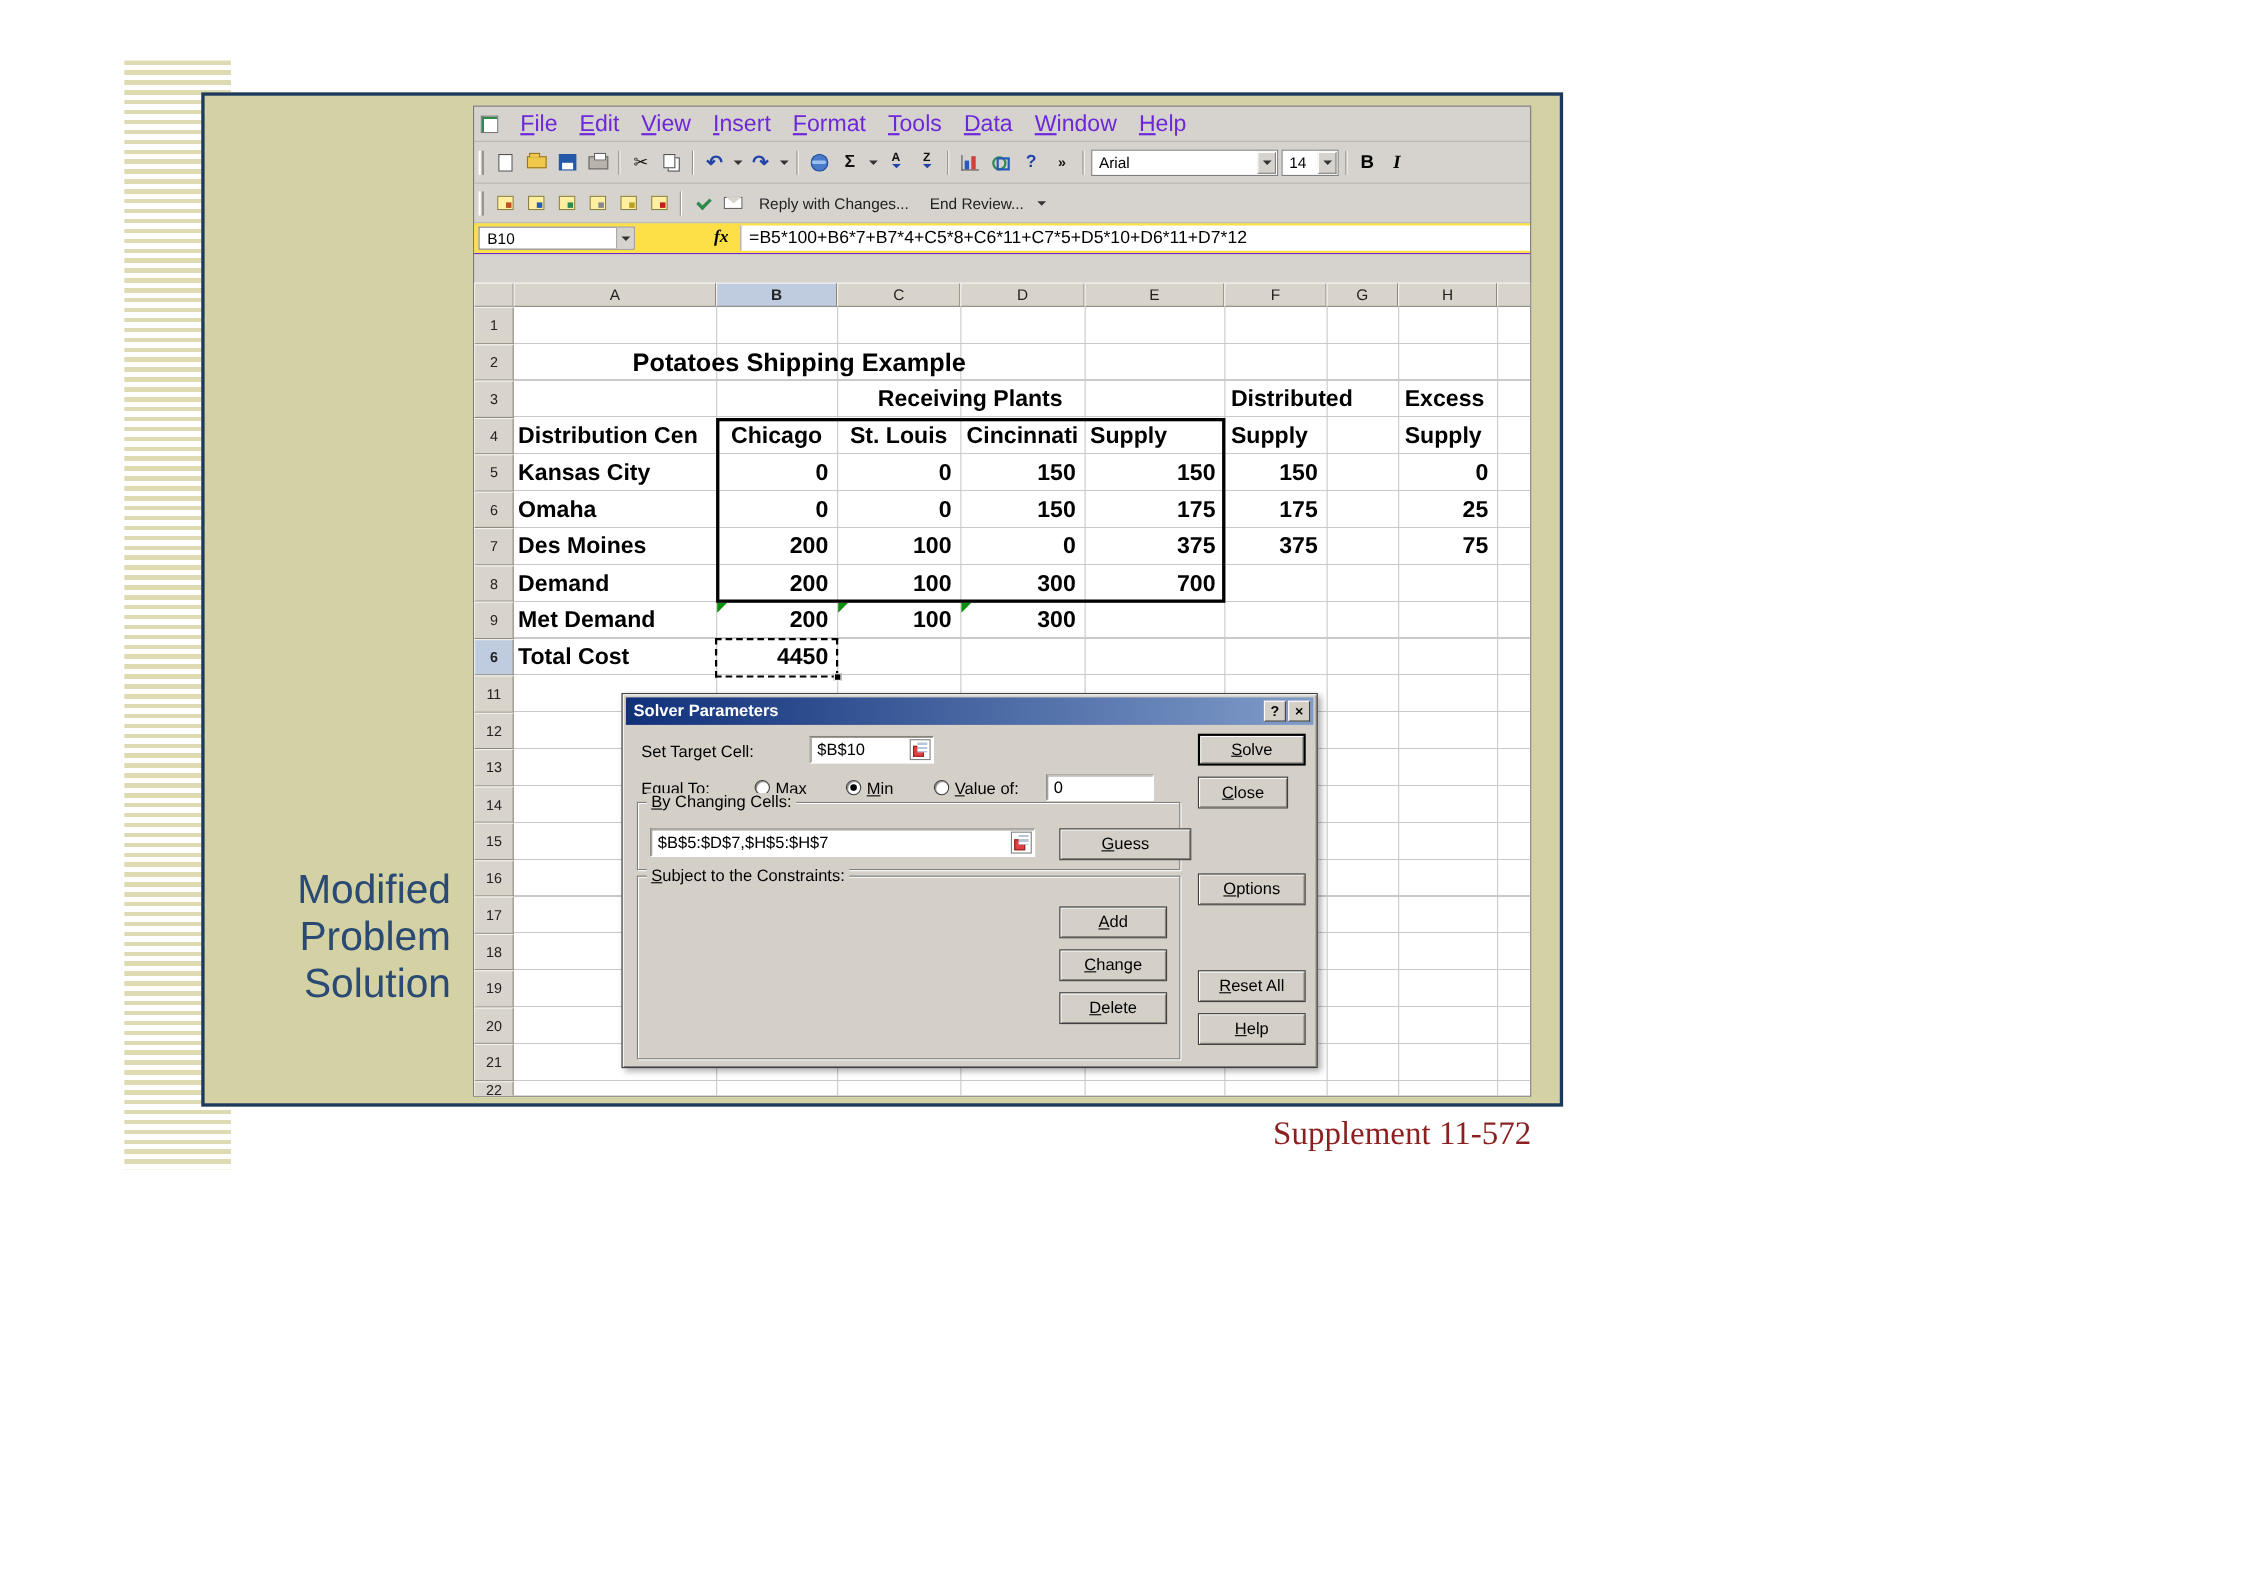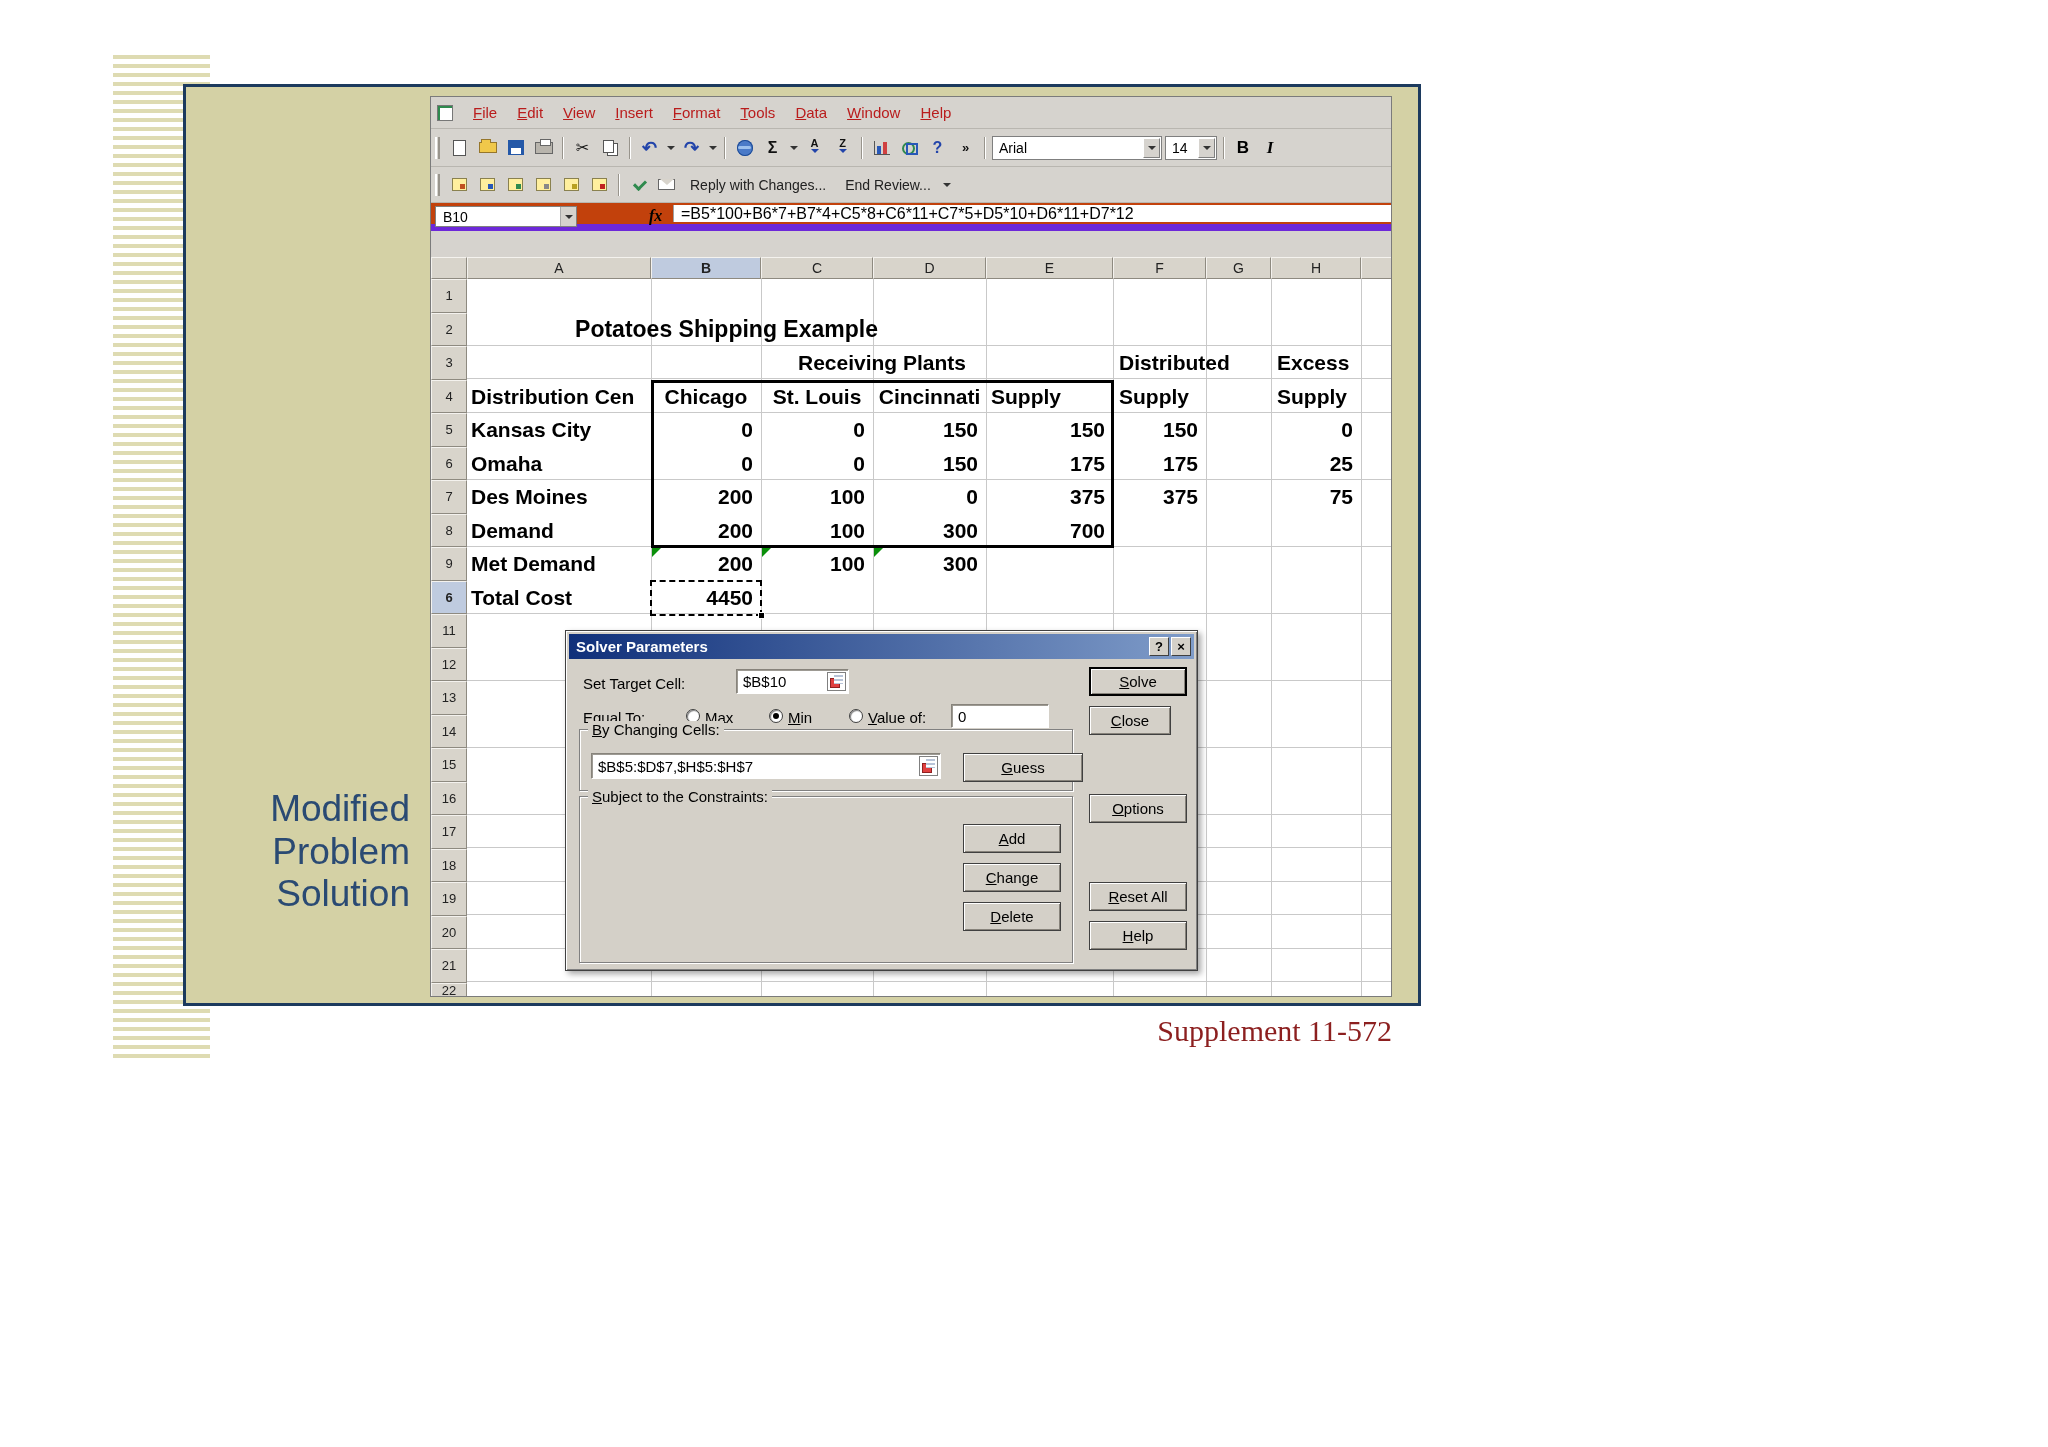--- a/index.html
+++ b/index.html
@@ -24,21 +24,21 @@
   .xl-title { height:26px; background:linear-gradient(90deg,#51688f,#97a8c1);
     display:flex; align-items:center; gap:7px; padding-left:5px; }
   .xl-title-text { color:#fff; font-weight:bold; font-size:15px; }
   .appicon { width:18px; height:18px; background:#fff; border:1px solid #6a6a6a; position:relative; overflow:hidden; }
   .appicon i { position:absolute; left:8px; top:1px; width:3px; height:15px; background:#1a7a3c; display:block; }
   .appicon .b1 { transform:rotate(45deg); } .appicon .b2 { transform:rotate(-45deg); }
 
   .xl-menu { height:32px; display:flex; align-items:center; padding-left:6px; border-bottom:1px solid #b9b6b0; }
   .doc-icon { width:16px; height:16px; background:#fff; border:1px solid #777; margin-right:10px;
     background-image:linear-gradient(#2f8a4e 0 2px,transparent 2px), linear-gradient(90deg,#2f8a4e 0 2px,transparent 2px); }
-  .mi { display:inline-block; padding:5px 10px; font-size:15px; color:#b91c1c; }
+  .mi { display:inline-block; padding:5px 10px; font-size:21px; color:#6d28d9; }
   .mi::first-letter { text-decoration:underline; }
 
   .xl-tb1 { height:38px; display:flex; align-items:center; padding-left:2px; gap:3px; border-bottom:1px solid #b9b6b0; }
   .xl-tb2 { height:36px; display:flex; align-items:center; padding-left:2px; gap:3px; border-bottom:1px solid #b9b6b0; }
   .grip { width:5px; height:22px; border-left:2px solid #fff; border-right:2px solid #98948c; margin:0 4px 0 2px; }
   .tbsep { width:2px; height:22px; border-left:1px solid #98948c; border-right:1px solid #fff; margin:0 3px; }
   .tbi { width:25px; height:23px; display:flex; align-items:center; justify-content:center; font-size:16px; color:#111; }
   .dd { width:11px; height:23px; display:flex; align-items:center; justify-content:center; }
   .dd::after { content:''; border:4px solid transparent; border-top-color:#333; margin-top:4px; }
 
@@ -74,21 +74,21 @@
   .i-note { width:15px; height:13px; background:#ffef9e; border:1px solid #8a814f; position:relative; }
   .i-note::after { content:''; position:absolute; right:1px; bottom:1px; width:5px; height:5px; }
   .n1::after { background:#c05020; } .n2::after { background:#2858b8; } .n3::after { background:#2f8a4e; }
   .n4::after { background:#888; } .n5::after { background:#b8a020; } .n6::after { background:#c02020; }
   .i-check { width:14px; height:14px; position:relative; }
   .i-check::after { content:''; position:absolute; left:2px; top:2px; width:9px; height:5px; border-left:3px solid #2f8a4e; border-bottom:3px solid #2f8a4e; transform:rotate(-45deg); }
   .i-mail { width:17px; height:11px; background:#fff; border:1px solid #666; position:relative; }
   .i-mail::after { content:''; position:absolute; left:1px; top:-1px; border:7px solid transparent; border-top:6px solid #d8d4cc; border-bottom:none; width:0; }
   .tb2-text { font-size:14px; color:#222; padding:0 8px; }
 
-  .xl-fb { position:relative; height:28px; background:#c2410c; border-bottom:7px solid #6d28d9; }
+  .xl-fb { position:relative; height:28px; background:#fde047; border-bottom:1px solid #6d28d9; }
   .namebox { position:absolute; left:4px; top:3px; width:142px; height:21px; background:#fff; border:1px solid #808080; display:flex; align-items:center; }
   .nb-text { padding-left:7px; font-size:14px; }
   .nb-dd { margin-left:auto; width:16px; height:19px; background:#d6d3ce; border-left:1px solid #aaa; display:flex; align-items:center; justify-content:center; }
   .nb-dd::after { content:''; border:4px solid transparent; border-top-color:#333; margin-top:4px; }
   .fx { position:absolute; left:218px; top:4px; font-style:italic; font-weight:bold; font-family:"Liberation Serif",serif; font-size:16px; }
   .fb-input { position:absolute; left:242px; right:0; top:2px; bottom:2px; background:#fff; border-left:1px solid #a0a0a0; display:flex; align-items:center; padding-left:7px; font-size:16px; white-space:nowrap; overflow:hidden; }
 
   .xl-sheet { position:absolute; left:0; top:160px; width:962px; height:741px; background:#fff; }
   .hcell { position:absolute; background:#d8d4cb; border:1px solid; border-color:#f4f2ee #8e8a80 #8e8a80 #f4f2ee;
     display:flex; align-items:center; justify-content:center; font-size:14px; color:#222; }

